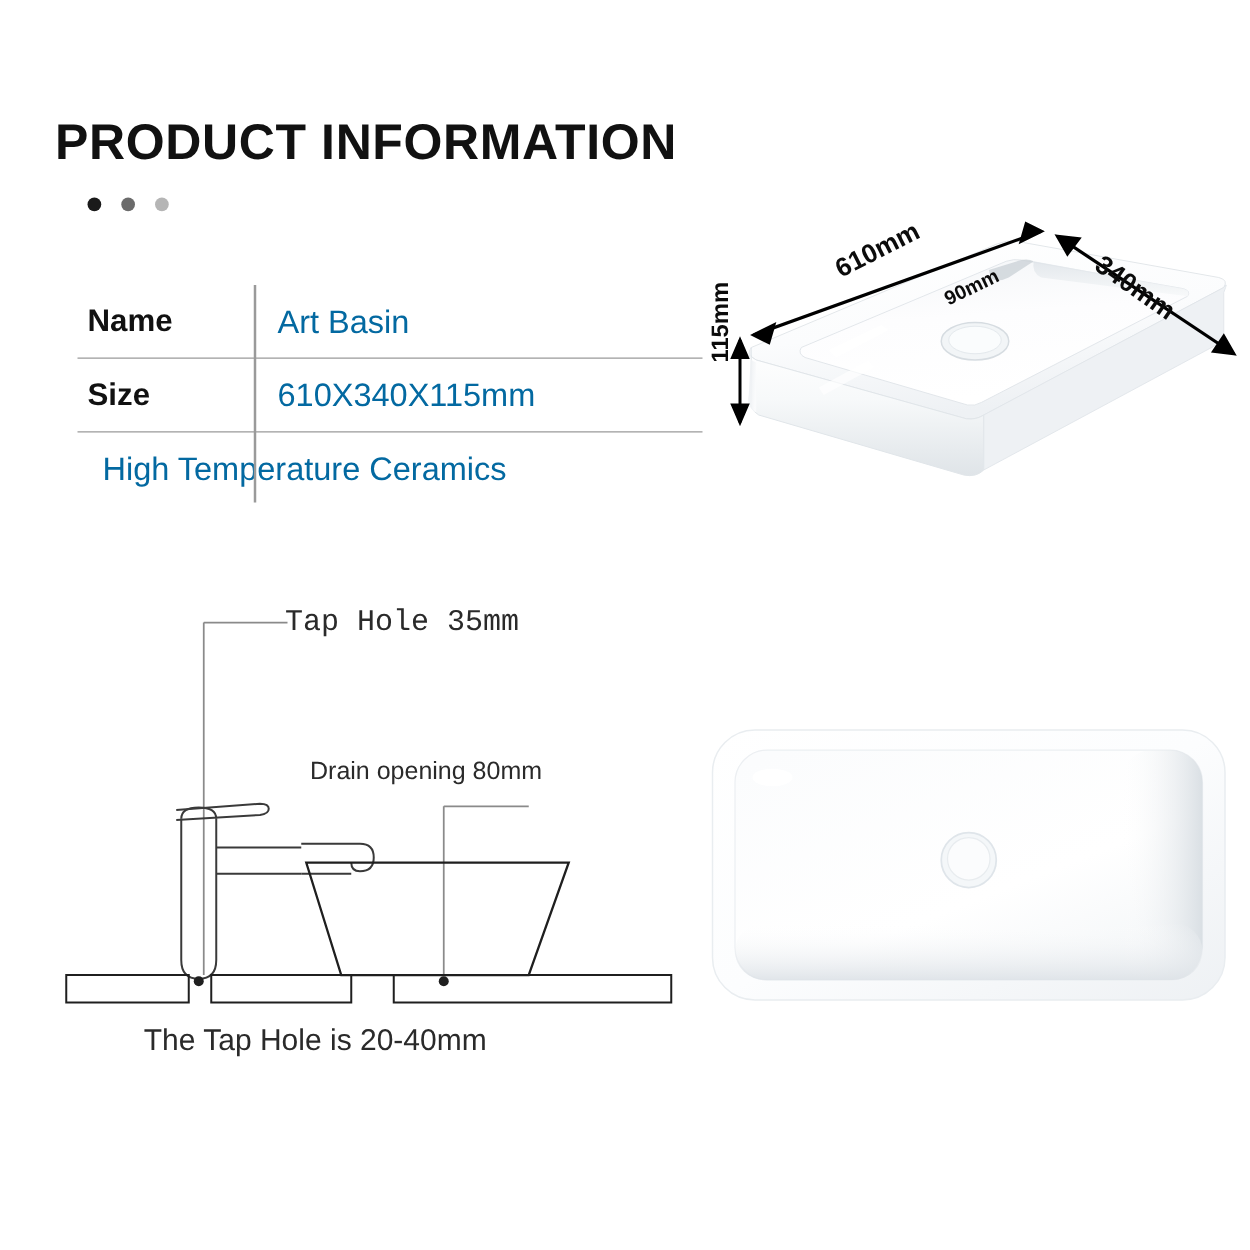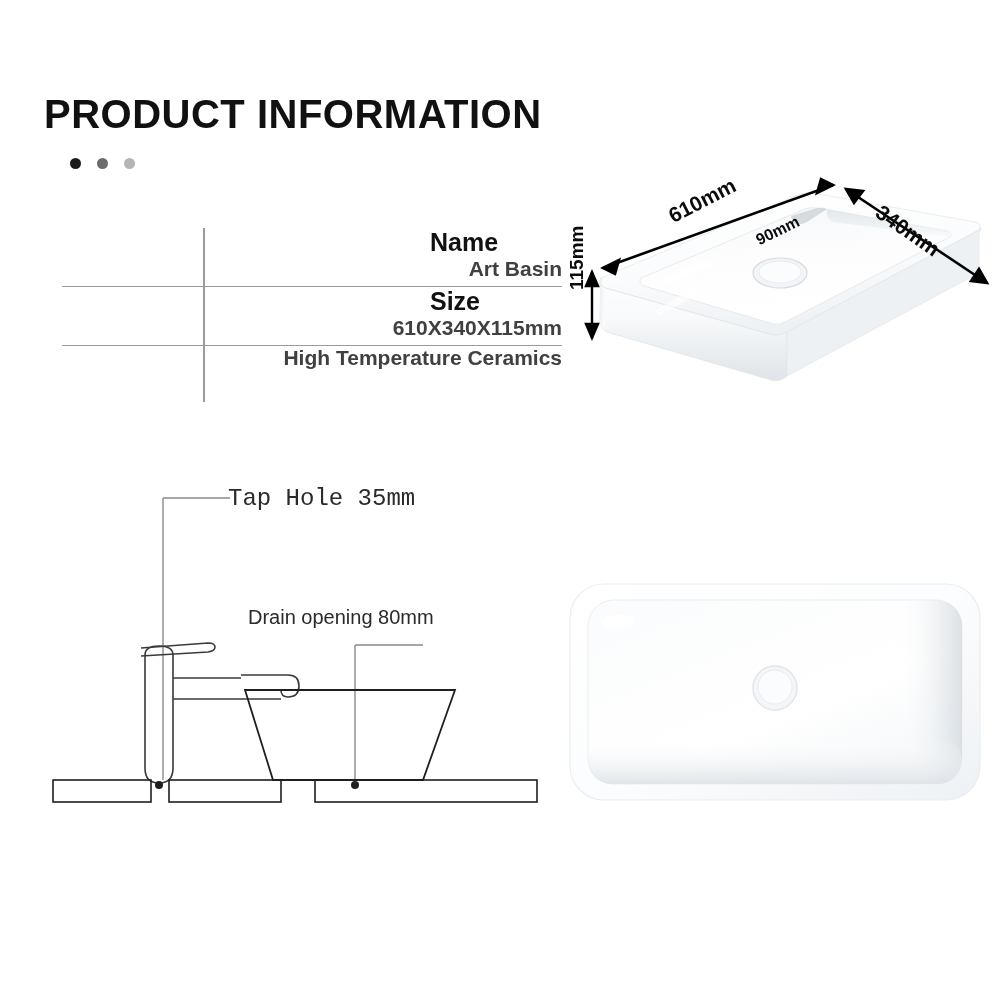--- a/index.html
+++ b/index.html
@@ -41,38 +41,36 @@
   
   #spec-table {
     position: absolute;
     left: 62px;
     top: 228px;
     width: 500px;
   }
   .spec-row {
     position: relative;
     display: flex;
-    align-items: flex-end;
+    align-items: center;
     height: 58px;
-    flex-direction: column;
   }
   .spec-row + .spec-row { border-top: 1.5px solid #9a9a9a; }
   .spec-label {
     width: 140px;
     font-size: 25px;
     font-weight: bold;
     color: #111111;
     padding-left: 8px;
     box-sizing: border-box;
   }
   .spec-value {
-    font-size: 21px;
-    color: #404040;
+    font-size: 26px;
+    color: #0369a1;
     padding-left: 20px;
-    font-weight: bold;
   }
   #spec-divider {
     position: absolute;
     left: 203px;
     top: 228px;
     width: 1.5px;
     height: 174px;
     background: #9a9a9a;
   }
 
@@ -286,20 +284,21 @@
 
       <circle cx="114" cy="305" r="4" fill="#1f1f1f"></circle>
       <circle cx="310" cy="305" r="4" fill="#1f1f1f"></circle>
     </svg>
   </div>
 
   <div id="label-tap-hole">Tap Hole 35mm</div>
   <div id="label-drain">Drain opening 80mm</div>
 
   <div id="caption">
+    <div>The Tap Hole is 20-40mm</div>
   </div>
 
   <div id="product-photo">
     <svg width="420" height="232" viewBox="0 0 420 232">
       <defs>
         <linearGradient id="photoBody" x1="0" y1="0" x2="1" y2="1">
           <stop offset="0%" stop-color="#ffffff"></stop>
           <stop offset="50%" stop-color="#fcfdfe"></stop>
           <stop offset="100%" stop-color="#eef1f4"></stop>
         </linearGradient>

